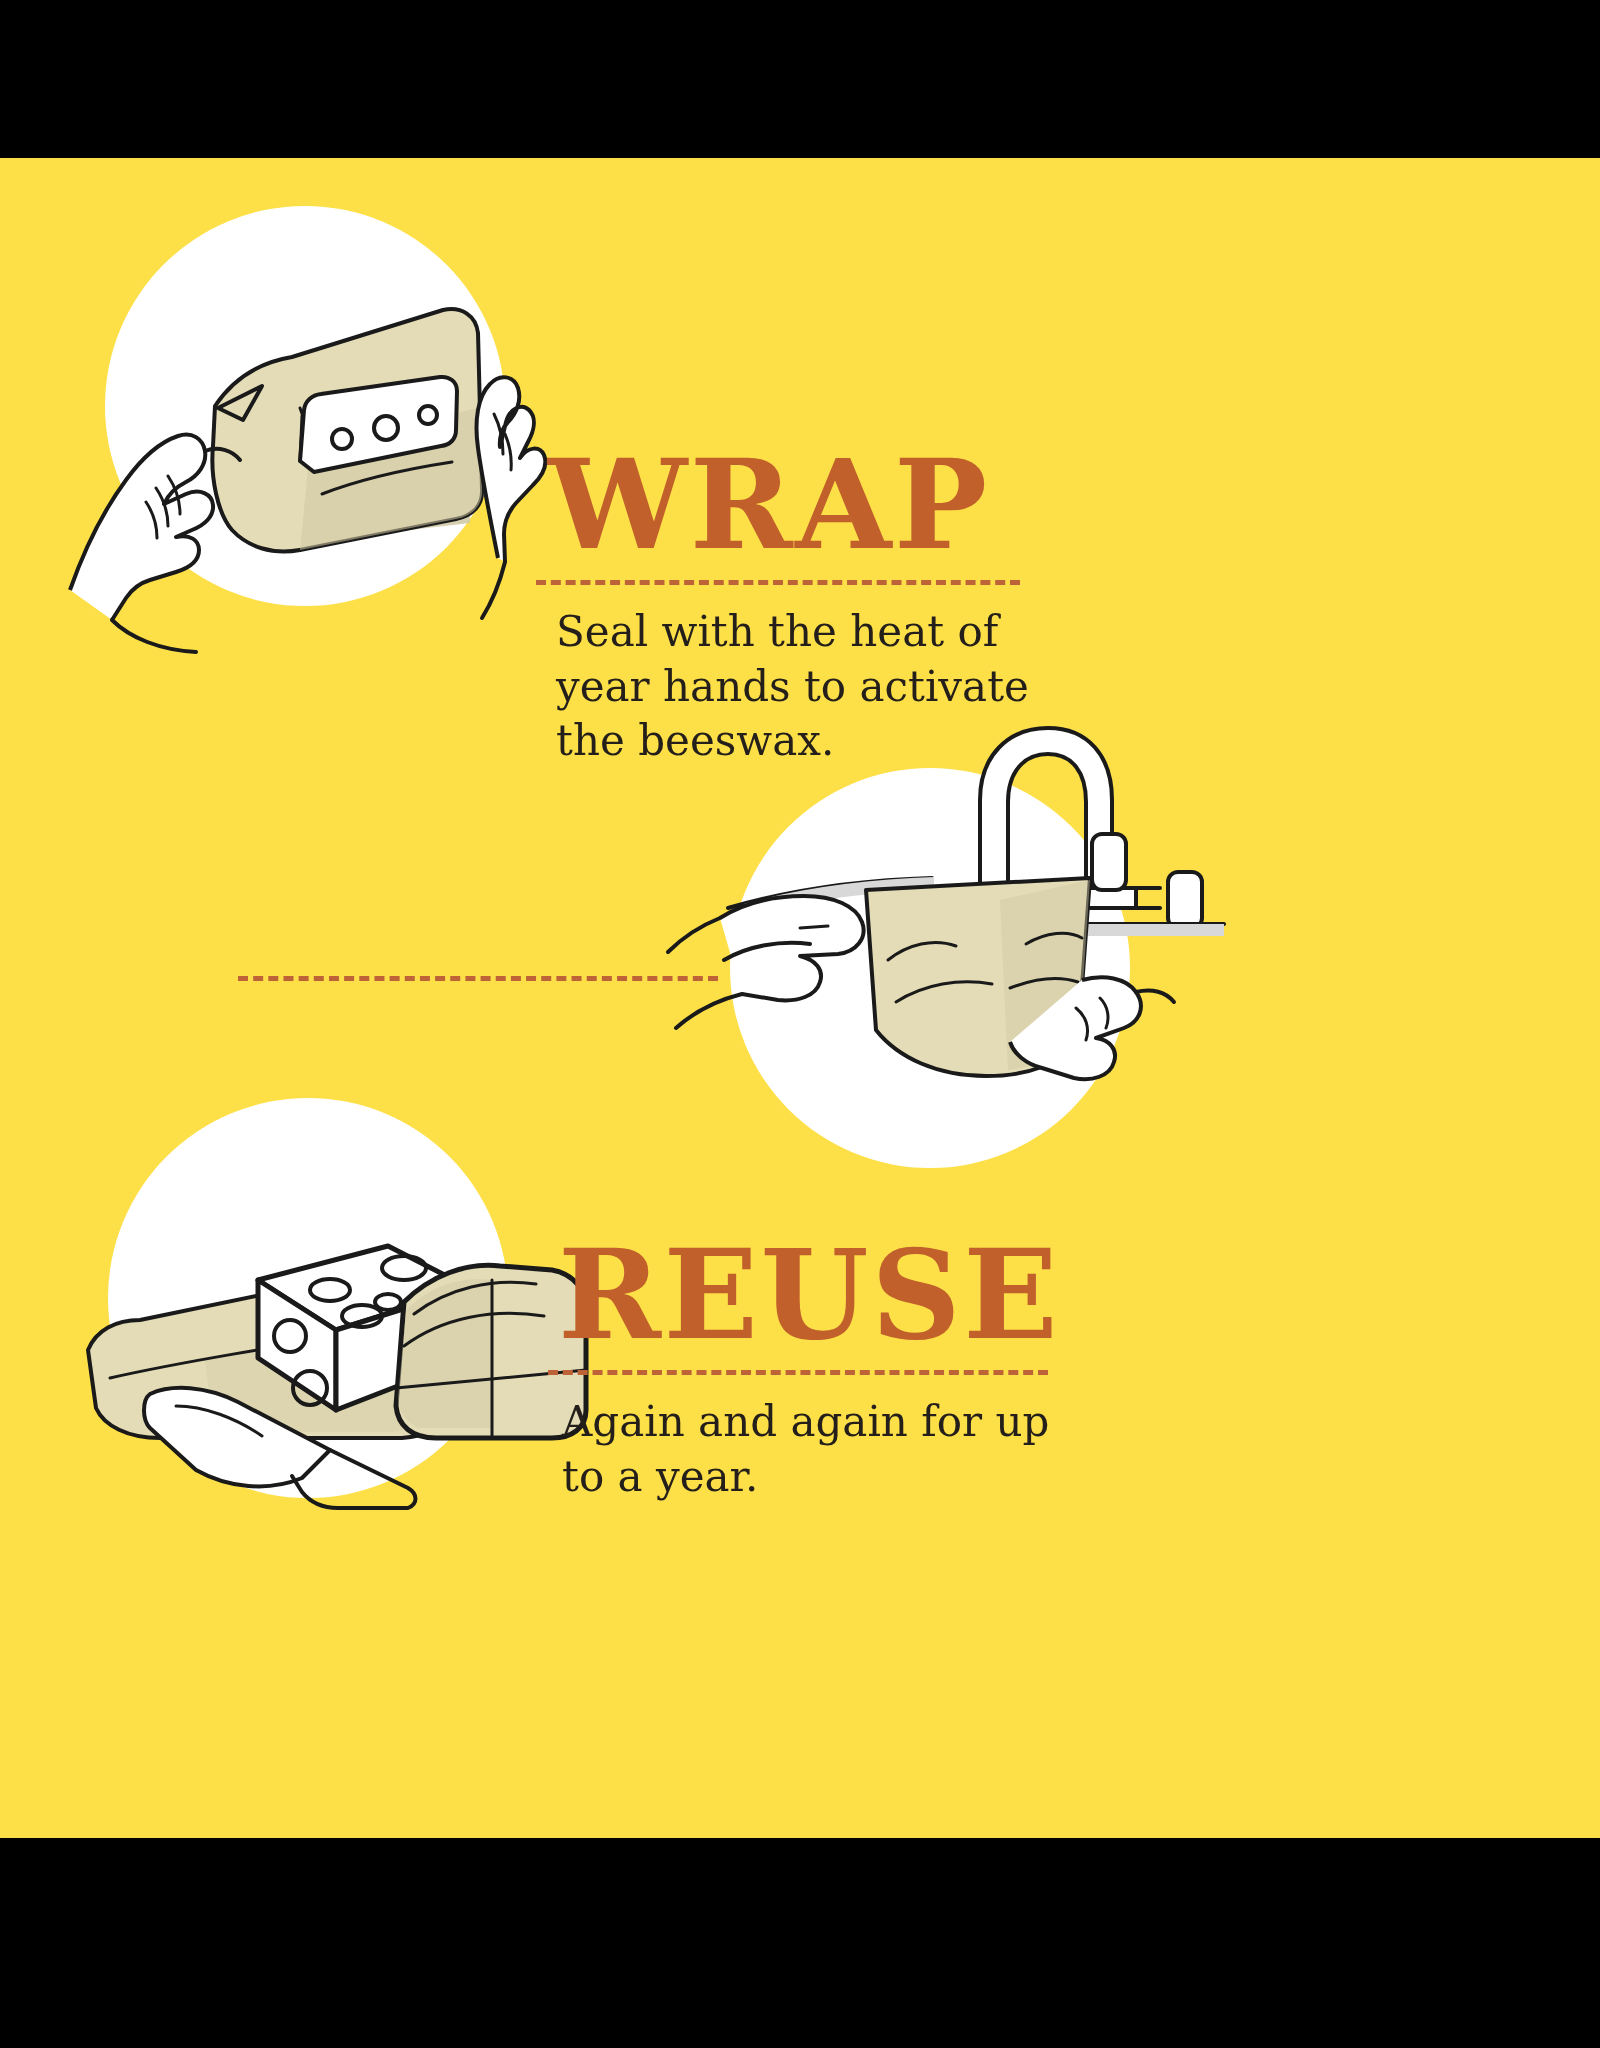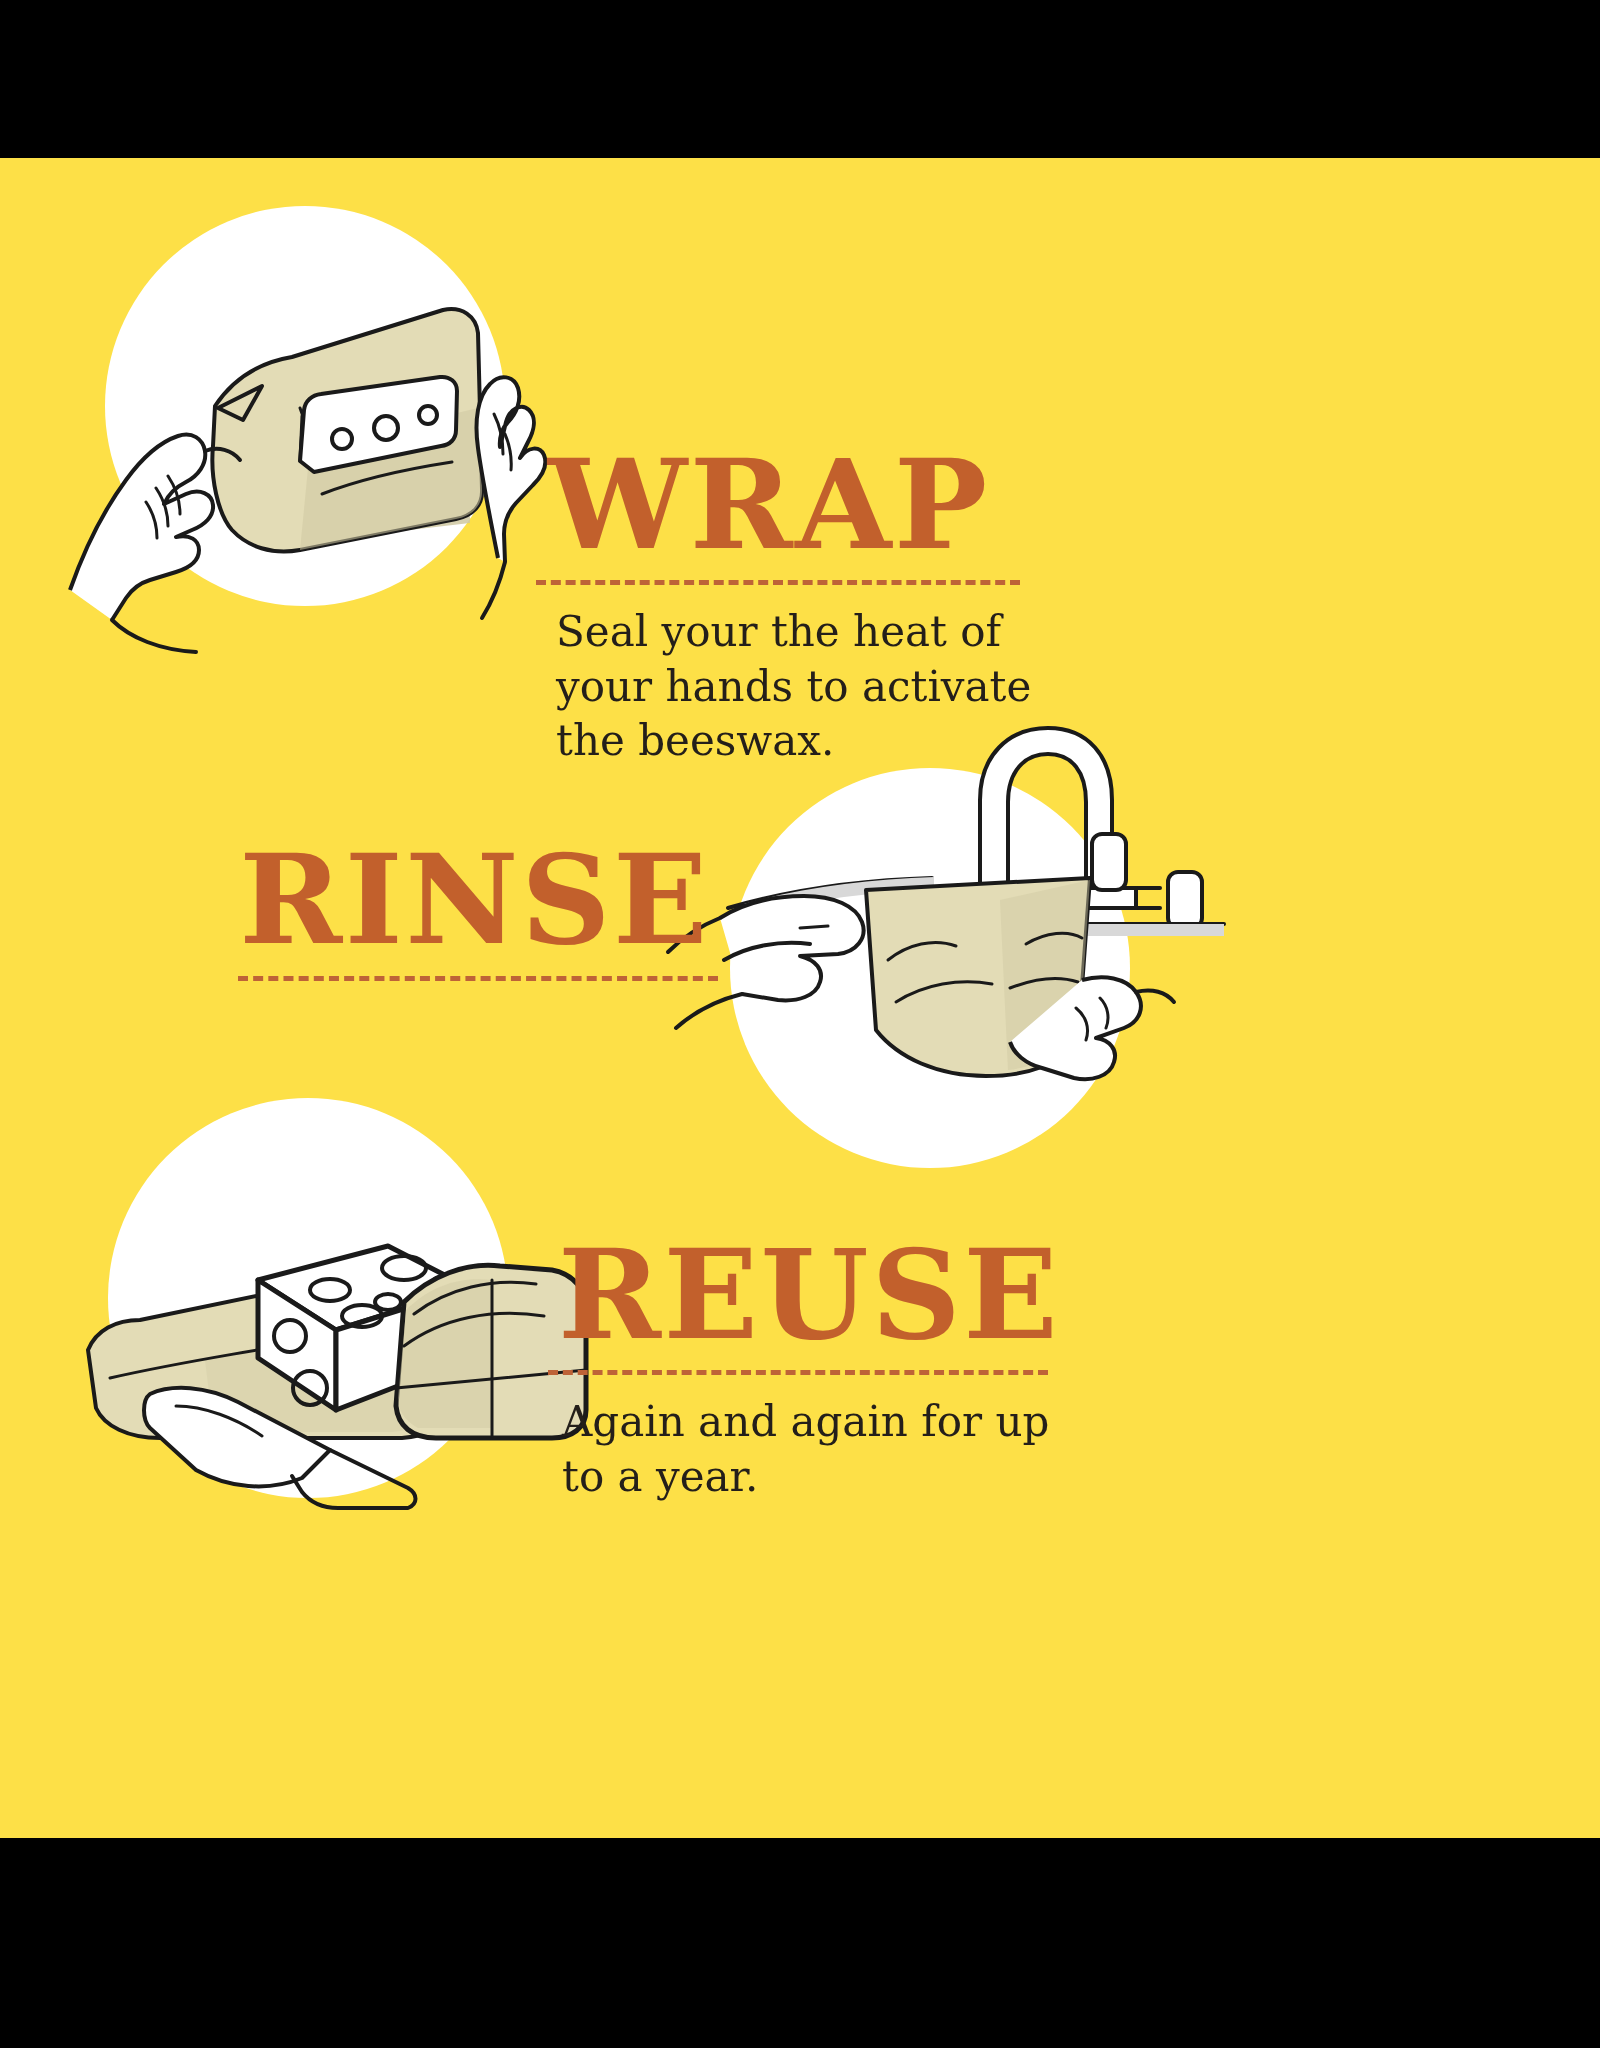--- a/index.html
+++ b/index.html
@@ -146,21 +146,21 @@
         <path class="ink-thin" d="M505,276 C510,288 512,300 511,312"></path>
 
         <path class="ink" d="M112,462 C130,480 160,492 196,494"></path>
         <path class="ink" d="M505,404 C500,424 492,444 482,460"></path>
       </svg>
 
       <div class="heading align-left" style="left:548px; top:285px; font-size:124px;">WRAP</div>
 
       <div class="divider" style="left:536px; top:422px; width:484px;"></div>
 
-      <div class="body-text align-left" style="left:556px; top:447px; width:500px;">Seal your the heat of your hands to activate the beeswax.</div>
+      <div class="body-text align-left" style="left:556px; top:447px; width:500px;">Seal with the heat of year hands to activate the beeswax.</div>
     </div>
 
     <div class="step" style="left:0; top:430px; width:1600px; height:500px;">
 
       <div class="circle" style="left:730px; top:180px; width:400px; height:400px;"></div>
 
       <svg class="art" viewBox="0 0 1600 500" xmlns="http://www.w3.org/2000/svg" style="left:0;top:0;width:1600px;height:500px;">
 
         <path class="ink" d="M728,320 C790,302 860,292 932,290"></path>
         <path class="metal-sh" d="M744,316 C800,300 866,291 934,289 L934,302
@@ -206,21 +206,20 @@
         <path class="ink" d="M742,406 C718,412 694,424 676,440"></path>
 
         <path class="paper" stroke="#1A1A1A" stroke-width="4" stroke-linejoin="round" d="M1082,392 C1104,386 1126,390 1136,404 C1146,418 1140,434 1124,440
                  L1096,450 C1110,452 1118,462 1114,474 C1110,488 1092,494 1074,490
                  L1042,480 C1026,476 1014,466 1010,454"></path>
         <path class="ink-thin" d="M1100,410 C1108,418 1110,430 1106,440"></path>
         <path class="ink-thin" d="M1076,420 C1086,428 1090,440 1086,452"></path>
         <path class="ink" d="M1136,404 C1152,400 1166,404 1174,414"></path>
       </svg>
 
-      <div class="heading align-right" style="left:150px; top:250px; width:560px; font-size:124px;">RINSE</div>
 
       <div class="divider" style="left:238px; top:388px; width:480px;"></div>
 
     </div>
 
     <div class="step" style="left:0; top:800px; width:1428px; height:620px;">
 
       <div class="circle" style="left:108px; top:140px; width:400px; height:400px;"></div>
 
       <svg class="art" viewBox="0 0 1600 620" xmlns="http://www.w3.org/2000/svg" style="left:0;top:0;width:1600px;height:620px;">

